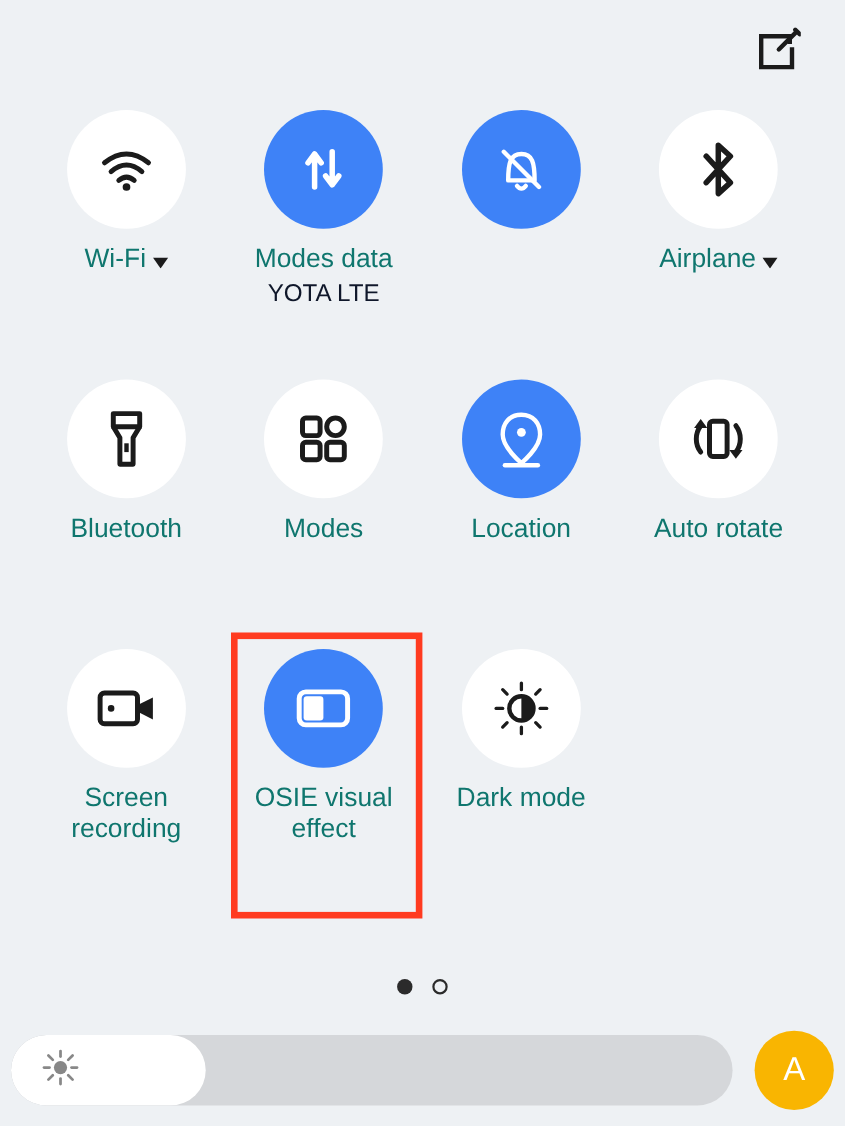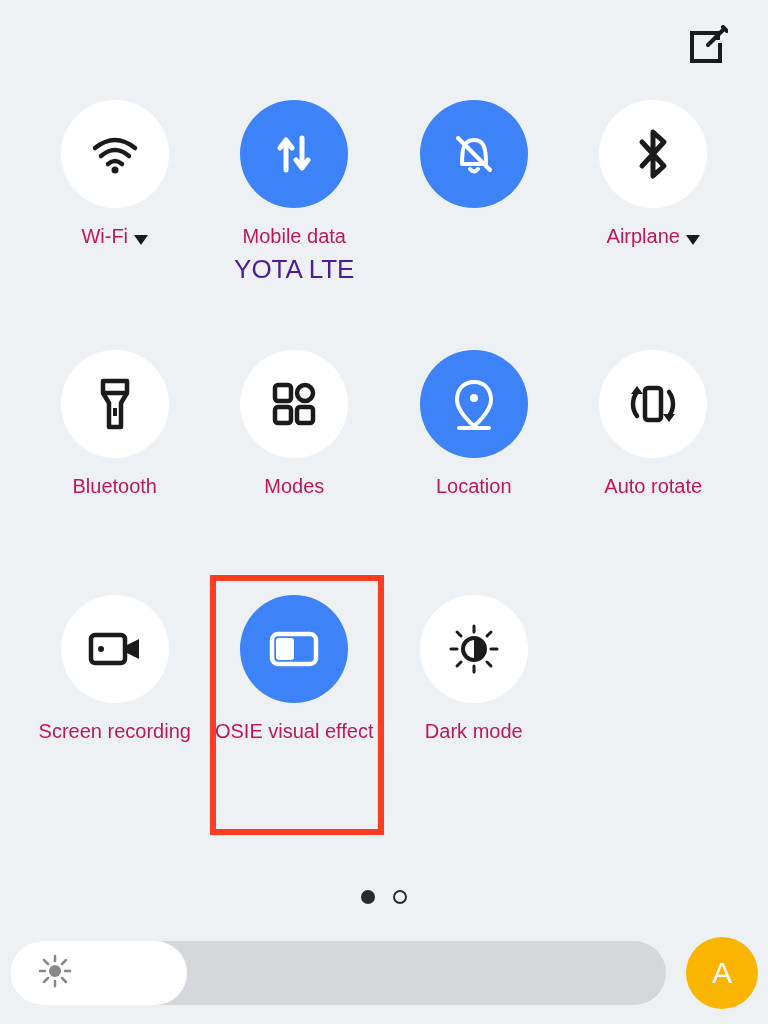--- a/index.html
+++ b/index.html
@@ -4,22 +4,22 @@
 <style>
   html,body{margin:0;padding:0;width:768px;height:1024px;background:#eef1f4;font-family:-apple-system,Helvetica,Arial,sans-serif;color:#1b1b1b;overflow:hidden}
   .screen{position:relative;width:768px;height:1024px}
   .edit-btn{position:absolute;top:25px;right:40px;width:44px;height:44px;cursor:pointer}
   .grid{position:absolute;top:100px;left:0;right:0;display:grid;grid-template-columns:repeat(4,1fr);row-gap:65px;padding:0 25px}
   .tile{display:flex;flex-direction:column;align-items:center;gap:14px;cursor:pointer}
   .circle{width:108px;height:108px;border-radius:50%;display:flex;align-items:center;justify-content:center}
   .circle.off{background:#ffffff}
   .circle.on{background:#3e82f7}
   .label-block{display:flex;flex-direction:column;align-items:center;gap:4px;min-height:58px}
-  .label{font-size:20px;color:#be185d;text-align:center;line-height:28px}
-  .sublabel{font-size:26px;color:#4c1d95;text-align:left}
+  .label{font-size:24px;color:#0f766e;text-align:center;line-height:28px}
+  .sublabel{font-size:22px;color:#0f172a;text-align:left}
   .caret{display:inline-block;margin-left:6px;vertical-align:middle}
   .highlight{position:absolute;border:6px solid #ff3b20;pointer-events:none}
   .pager{position:absolute;bottom:120px;left:0;right:0;display:flex;justify-content:center;gap:18px;align-items:center}
   .dot{width:14px;height:14px;border-radius:50%}
   .dot.solid{background:#2b2b2b}
   .dot.hollow{border:2px solid #2b2b2b;background:transparent;box-sizing:border-box}
   .bottom{position:absolute;bottom:15px;left:10px;right:10px;display:flex;align-items:center;gap:20px}
   .bslider{position:relative;flex:1;height:64px;border-radius:40px;background:#d5d7da;overflow:hidden}
   .bslider-fill{position:absolute;left:0;top:0;bottom:0;width:27%;background:#ffffff;border-radius:40px}
   .bslider-icon{position:absolute;left:28px;top:50%;transform:translateY(-50%)}
@@ -59,21 +59,21 @@
       <div class="tile">
         <div class="circle on">
           <svg width="56" height="56" viewBox="0 0 56 56">
             <g fill="none" stroke="#ffffff" stroke-width="5" stroke-linecap="round" stroke-linejoin="round">
               <path d="M20 44 V14 M14 22 L20 14 L26 22"></path>
               <path d="M36 12 V42 M30 34 L36 42 L42 34"></path>
             </g>
           </svg>
         </div>
         <div class="label-block">
-          <div class="label"><span>Mobile data</span></div>
+          <div class="label"><span>Modes data</span></div>
           <div class="sublabel">YOTA LTE</div>
         </div>
       </div>
       <div class="tile">
         <div class="circle on">
           <svg width="56" height="56" viewBox="0 0 56 56">
             <g fill="none" stroke="#ffffff" stroke-width="4" stroke-linecap="round" stroke-linejoin="round">
               <path d="M16 38 C16 22 18 14 28 14 C38 14 40 22 40 38 Z"></path>
               <path d="M24 43 Q28 48 32 43"></path>
               <line x1="12" y1="12" x2="44" y2="44"></line>

